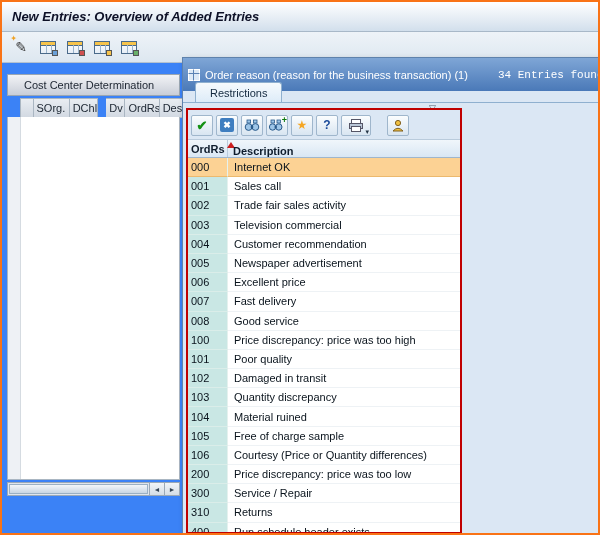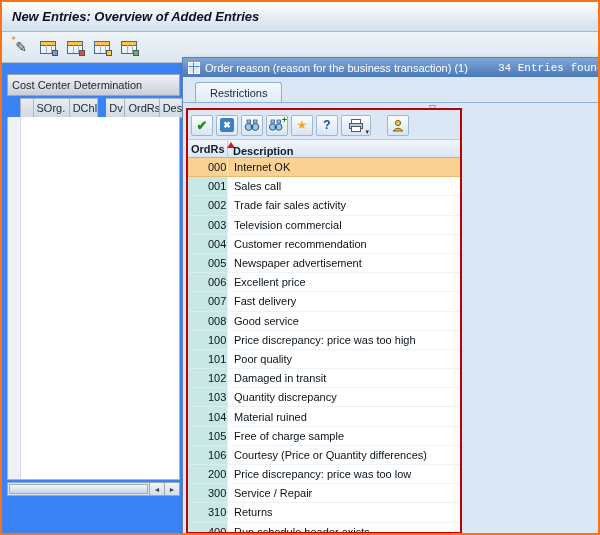--- a/index.html
+++ b/index.html
@@ -33,21 +33,21 @@
   .mini-table::after{ content:""; position:absolute; left:5px; top:3px; bottom:0; width:1px;
     background:#9ab4cc; box-shadow:5px 0 0 #9ab4cc; }
   .acc{ position:absolute; width:6px; height:6px; right:-3px; bottom:-3px; border:1px solid #555; }
   .acc-y{ background:#f7c44c; } .acc-b{ background:#6aa0d8; }
   .acc-r{ background:#d05050; } .acc-g{ background:#69b069; }
 
   
   .panel-header{
     position:absolute; left:5px; top:72px; width:173px; height:22px;
     background:linear-gradient(#f2f3f6,#c9ced8); border:1px solid #9aa6b2;
-    display:flex; align-items:center; padding-left:4px; color:#1c2430;
+    display:flex; align-items:center; padding-left:16px; color:#1c2430;
   }
   .bg-header{ position:absolute; left:18px; top:96px; width:173px; height:20px; display:flex; }
   .hcell{ height:20px; background:linear-gradient(#e9edf2,#d2d9e2);
     border:1px solid #aab6c2; border-left:none; display:flex; align-items:center;
     padding-left:3px; color:#202a36; overflow:hidden; white-space:nowrap; }
   .hcell:first-child{ border-left:1px solid #aab6c2; }
   .w0{width:14px;} .w1{width:38px;} .w2{width:30px;} .w3{width:20px;margin-left:8px;} .w4{width:36px;} .w5{width:35px;}
   .bg-body{ position:absolute; left:5px; top:115px; width:173px; height:363px;
     background:#fff; border:1px solid #aab6c2; border-top:none; }
   .selcol{ position:absolute; left:0; top:0; bottom:0; width:13px;
@@ -57,21 +57,21 @@
   .hs-thumb{ flex:1; margin:1px; background:linear-gradient(#f2f6fa,#c9d6e3); border:1px solid #9ab0c4; }
   .hs-btn{ width:15px; border-left:1px solid #9aa8b6;
     background:linear-gradient(#f0f4f8,#d4dde6); display:flex; align-items:center;
     justify-content:center; font-size:7px; color:#345; }
 
   
   .popup{
     position:absolute; left:180px; top:55px; width:420px; height:480px;
     background:#dbe7f4; border:1px solid #5f82ac; box-shadow:3px 3px 6px rgba(0,0,0,.3);
   }
-  .popup-titlebar{ height:19px; background:linear-gradient(#7fa6d6, var(--popup-header,#4a79b8));
+  .popup-titlebar{ height:33px; background:linear-gradient(#7fa6d6, var(--popup-header,#4a79b8));
     display:flex; align-items:center; padding:4px 5px; color:#fff;
     white-space:nowrap; overflow:hidden; }
   .popup-titlebar svg{ margin-right:5px; flex:0 0 auto; }
   .entries{ margin-left:30px;font-family:Liberation Mono, monospace; }
   .tab{ position:absolute; left:12px; top:24px; height:21px; padding:0 14px;
     background:linear-gradient(#f6fafd,#dcebf8); border:1px solid #8fb0cf; border-bottom:none;
     border-radius:3px 3px 0 0; display:flex; align-items:center; color:#13293f; }
   .tab-underline{ position:absolute; left:0; right:0; top:44px; border-bottom:1px solid #8fb0cf; }
   .filter{ position:absolute; top:45px; left:246px; color:#55636f; font-size:9px;
     background:transparent; border:none; }
@@ -101,21 +101,21 @@
   .rt-header .h1{ width:40px; border-right:1px solid #b9cbdc; display:flex; align-items:center;
     padding-left:3px; font-weight:bold; color:#0e1c2c; }
   .rt-header .h2{ flex:1; display:flex; align-items:flex-end; padding-left:5px;
     font-weight:bold; color:#0e1c2c; }
   .sort-up{ width:0; height:0; border-left:4px solid transparent; border-right:4px solid transparent;
     border-bottom:6px solid #cc2020; margin-left:2px; margin-bottom:7px; display:inline-block; }
   .rt-body{ background:#fff; }
   .rrow{ display:flex; height:19.2px; }
   .rrow .code{ width:40px; background:var(--code-cell,#c9e7e4); border-right:1px solid #e4f1ee;
     border-bottom:1px solid #daedе9; border-bottom:1px solid #daede9;
-    display:flex; align-items:center; padding-left:20px; color:#09131c; }
+    display:flex; align-items:center; padding-left:3px; color:#09131c; }
   .rrow .desc{ flex:1; background:#fff; border-bottom:1px solid #eef2f5;
     display:flex; align-items:center; padding-left:6px; color:#09131c; white-space:nowrap; overflow:hidden; }
   .rrow.selected .code, .rrow.selected .desc{
     background:var(--selected-row,#fcd294); border-bottom-color:#ecb96e; }
 </style>
 </head>
 <body>
 
 <div class="screen">
 

